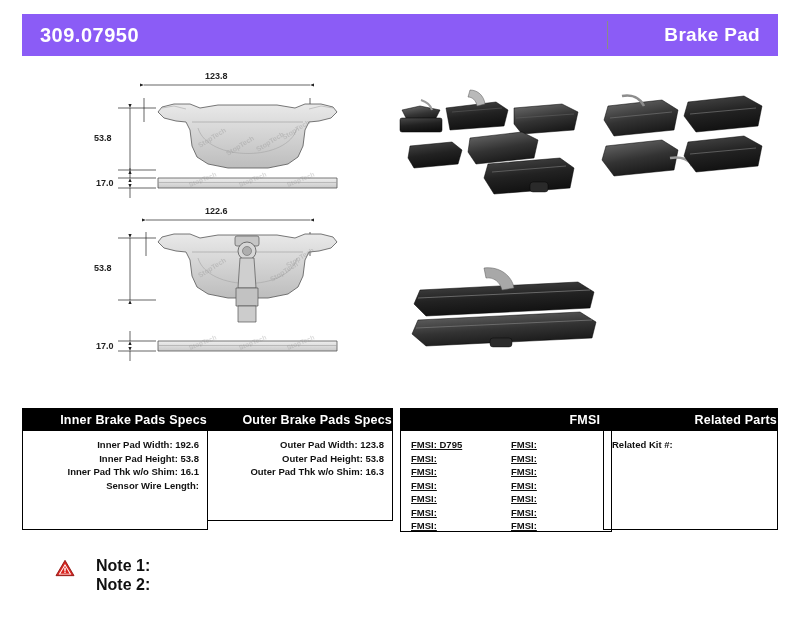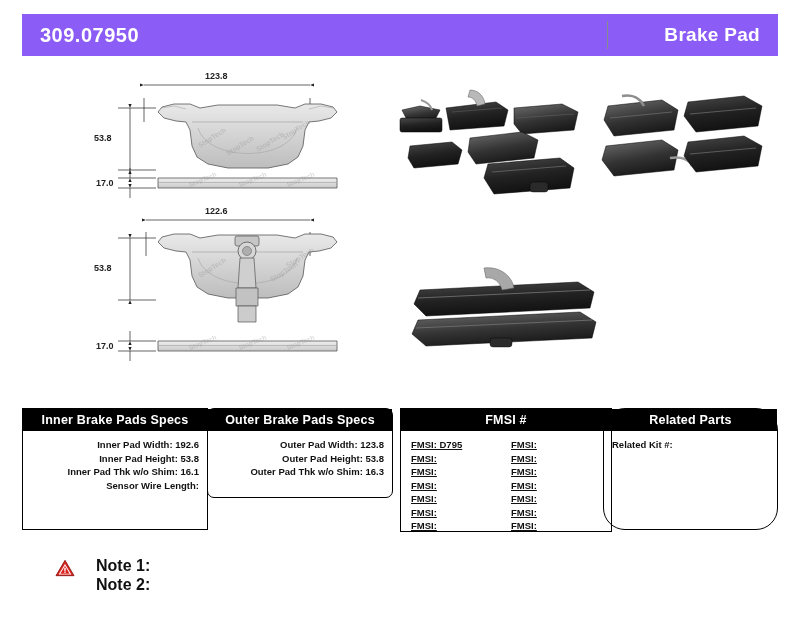--- a/index.html
+++ b/index.html
@@ -85,21 +85,21 @@
     position: absolute;
     top: 0;
     box-sizing: border-box;
     border: 1px solid #000;
   }
   .tbl .thead {
     background: #000;
     color: #fff;
     font-size: 12.5px;
     font-weight: bold;
-    text-align: center;
+    text-align: right;
     height: 22px;
     line-height: 22px;
     letter-spacing: .2px;
   }
   .tbl .tbody {
     background: #fff;
     font-size: 9.5px;
     font-weight: bold;
     color: #111;
     padding: 7px 0 0 0;
@@ -371,21 +371,21 @@
           <span>Inner Pad Thk w/o Shim:</span>
           <span class="val">16.1</span>
         </div>
         <div class="spec-row">
           <span>Sensor Wire Length:</span>
           <span class="val"></span>
         </div>
       </div>
     </div>
 
-    <div class="tbl" style="left:185px; width:186px; height:90px;border-radius:7px;">
+    <div class="tbl" style="left:185px; width:186px; height:113px;">
       <div class="thead">Outer Brake Pads Specs</div>
       <div class="tbody">
         <div class="spec-row">
           <span>Outer Pad Width:</span>
           <span class="val">123.8</span>
         </div>
         <div class="spec-row">
           <span>Outer Pad Height:</span>
           <span class="val">53.8</span>
         </div>
@@ -409,21 +409,21 @@
         <div class="fmsi-cell">FMSI:</div>
         <div class="fmsi-cell">FMSI:</div>
         <div class="fmsi-cell">FMSI:</div>
         <div class="fmsi-cell">FMSI:</div>
         <div class="fmsi-cell">FMSI:</div>
         <div class="fmsi-cell">FMSI:</div>
         <div class="fmsi-cell">FMSI:</div>
       </div>
     </div>
 
-    <div class="tbl" style="left:581px; width:175px; height:122px;border-radius:22px;">
+    <div class="tbl" style="left:581px; width:175px; height:122px;">
       <div class="thead">Related Parts</div>
       <div class="related-body">
         <div>Related Kit #:</div>
       </div>
     </div>
   </div>
 
   <div class="notes">
     <svg class="warn-icon" viewBox="0 0 22 20">
       <path d="M11,1.5 L21,18.5 L1,18.5 Z" fill="#d9241f" stroke="#8c1512" stroke-width="1"></path>

